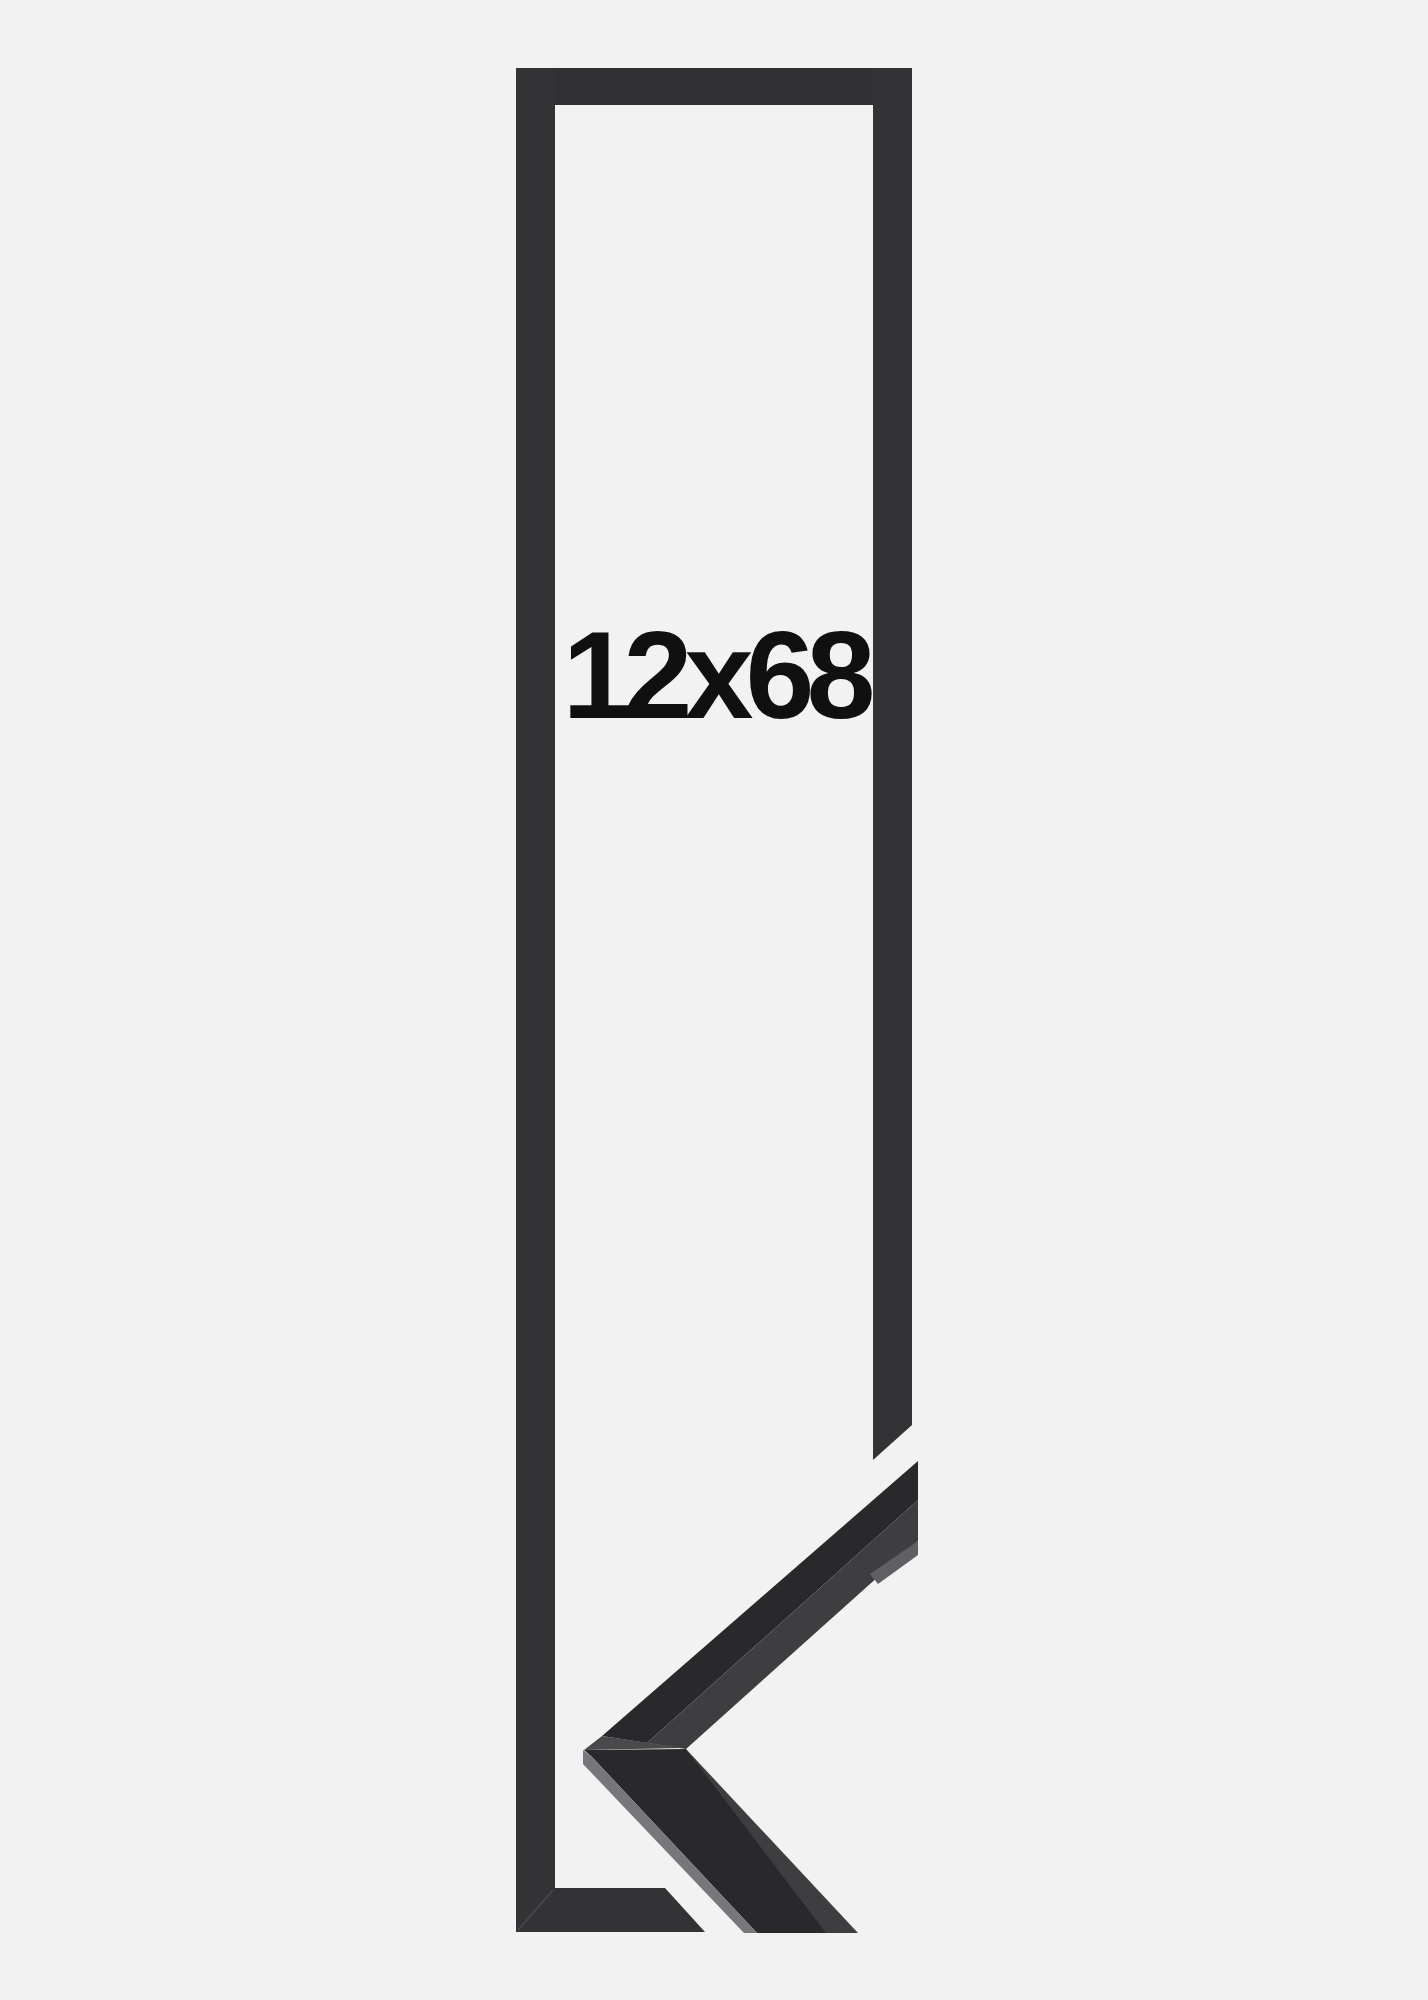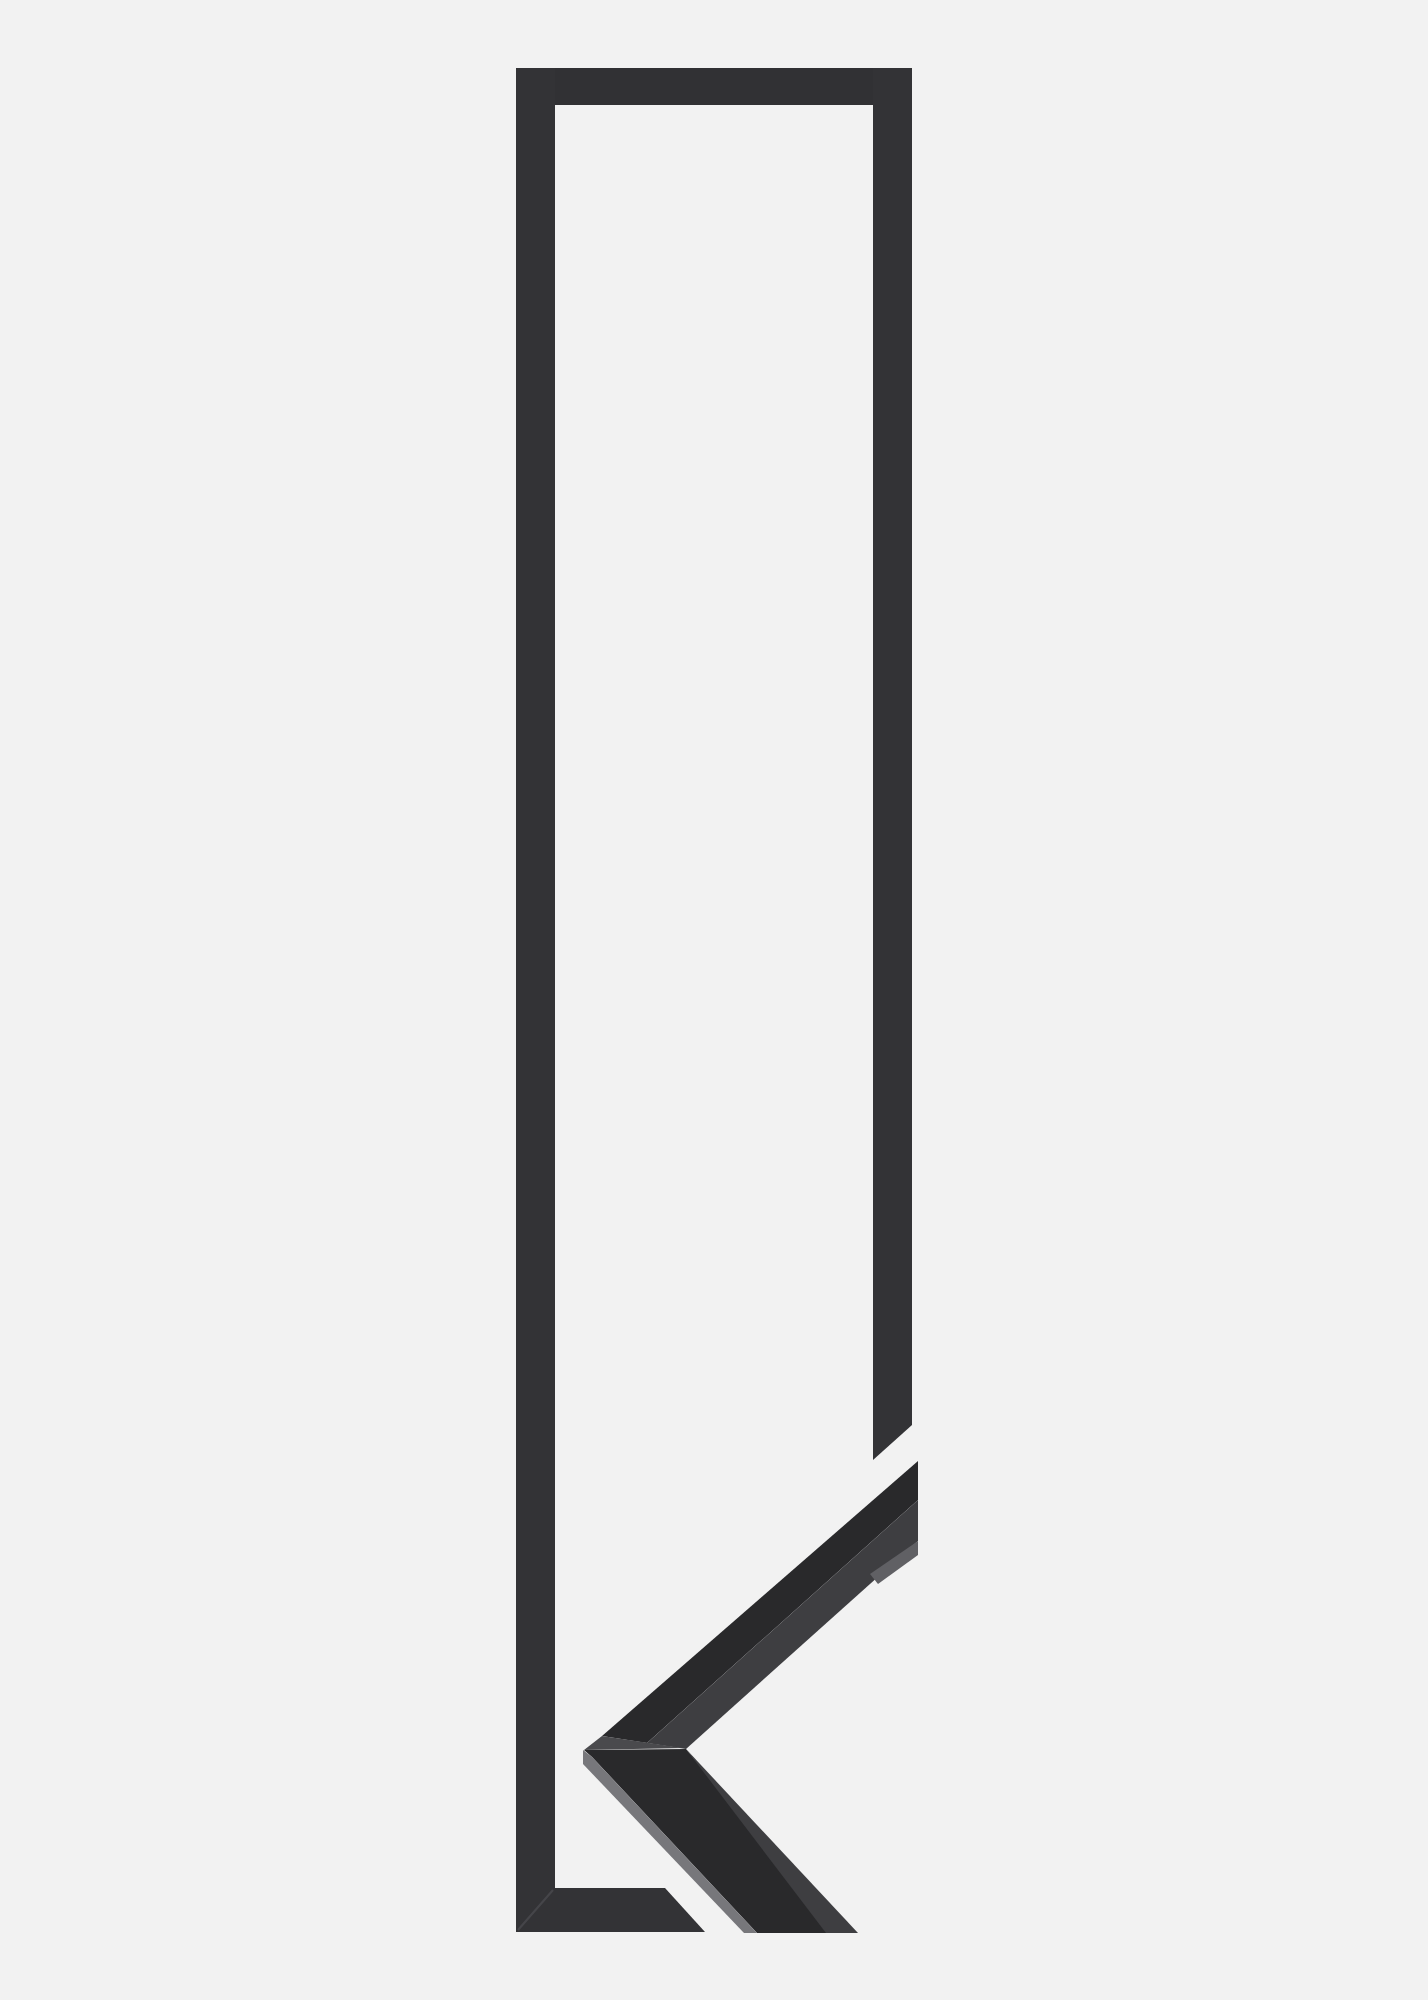--- a/index.html
+++ b/index.html
@@ -67,14 +67,15 @@
       <polygon points="584,1750 686,1749 838,1933 757,1933 592,1757" fill="#29292b"></polygon>
 
       <polygon points="686,1749 858,1933 826,1933" fill="#3e3e41"></polygon>
 
       <polygon points="583,1750 592,1757 757,1933 744,1933 583,1764" fill="#77777b"></polygon>
 
       <polygon points="584,1750 602,1736 683,1748" fill="#4a4a4d"></polygon>
     </g>
   </svg>
 
+  <div class="size-label" style="color: rgb(16, 16, 16);">12x68</div>
 
 </div>
 
 </body></html>

